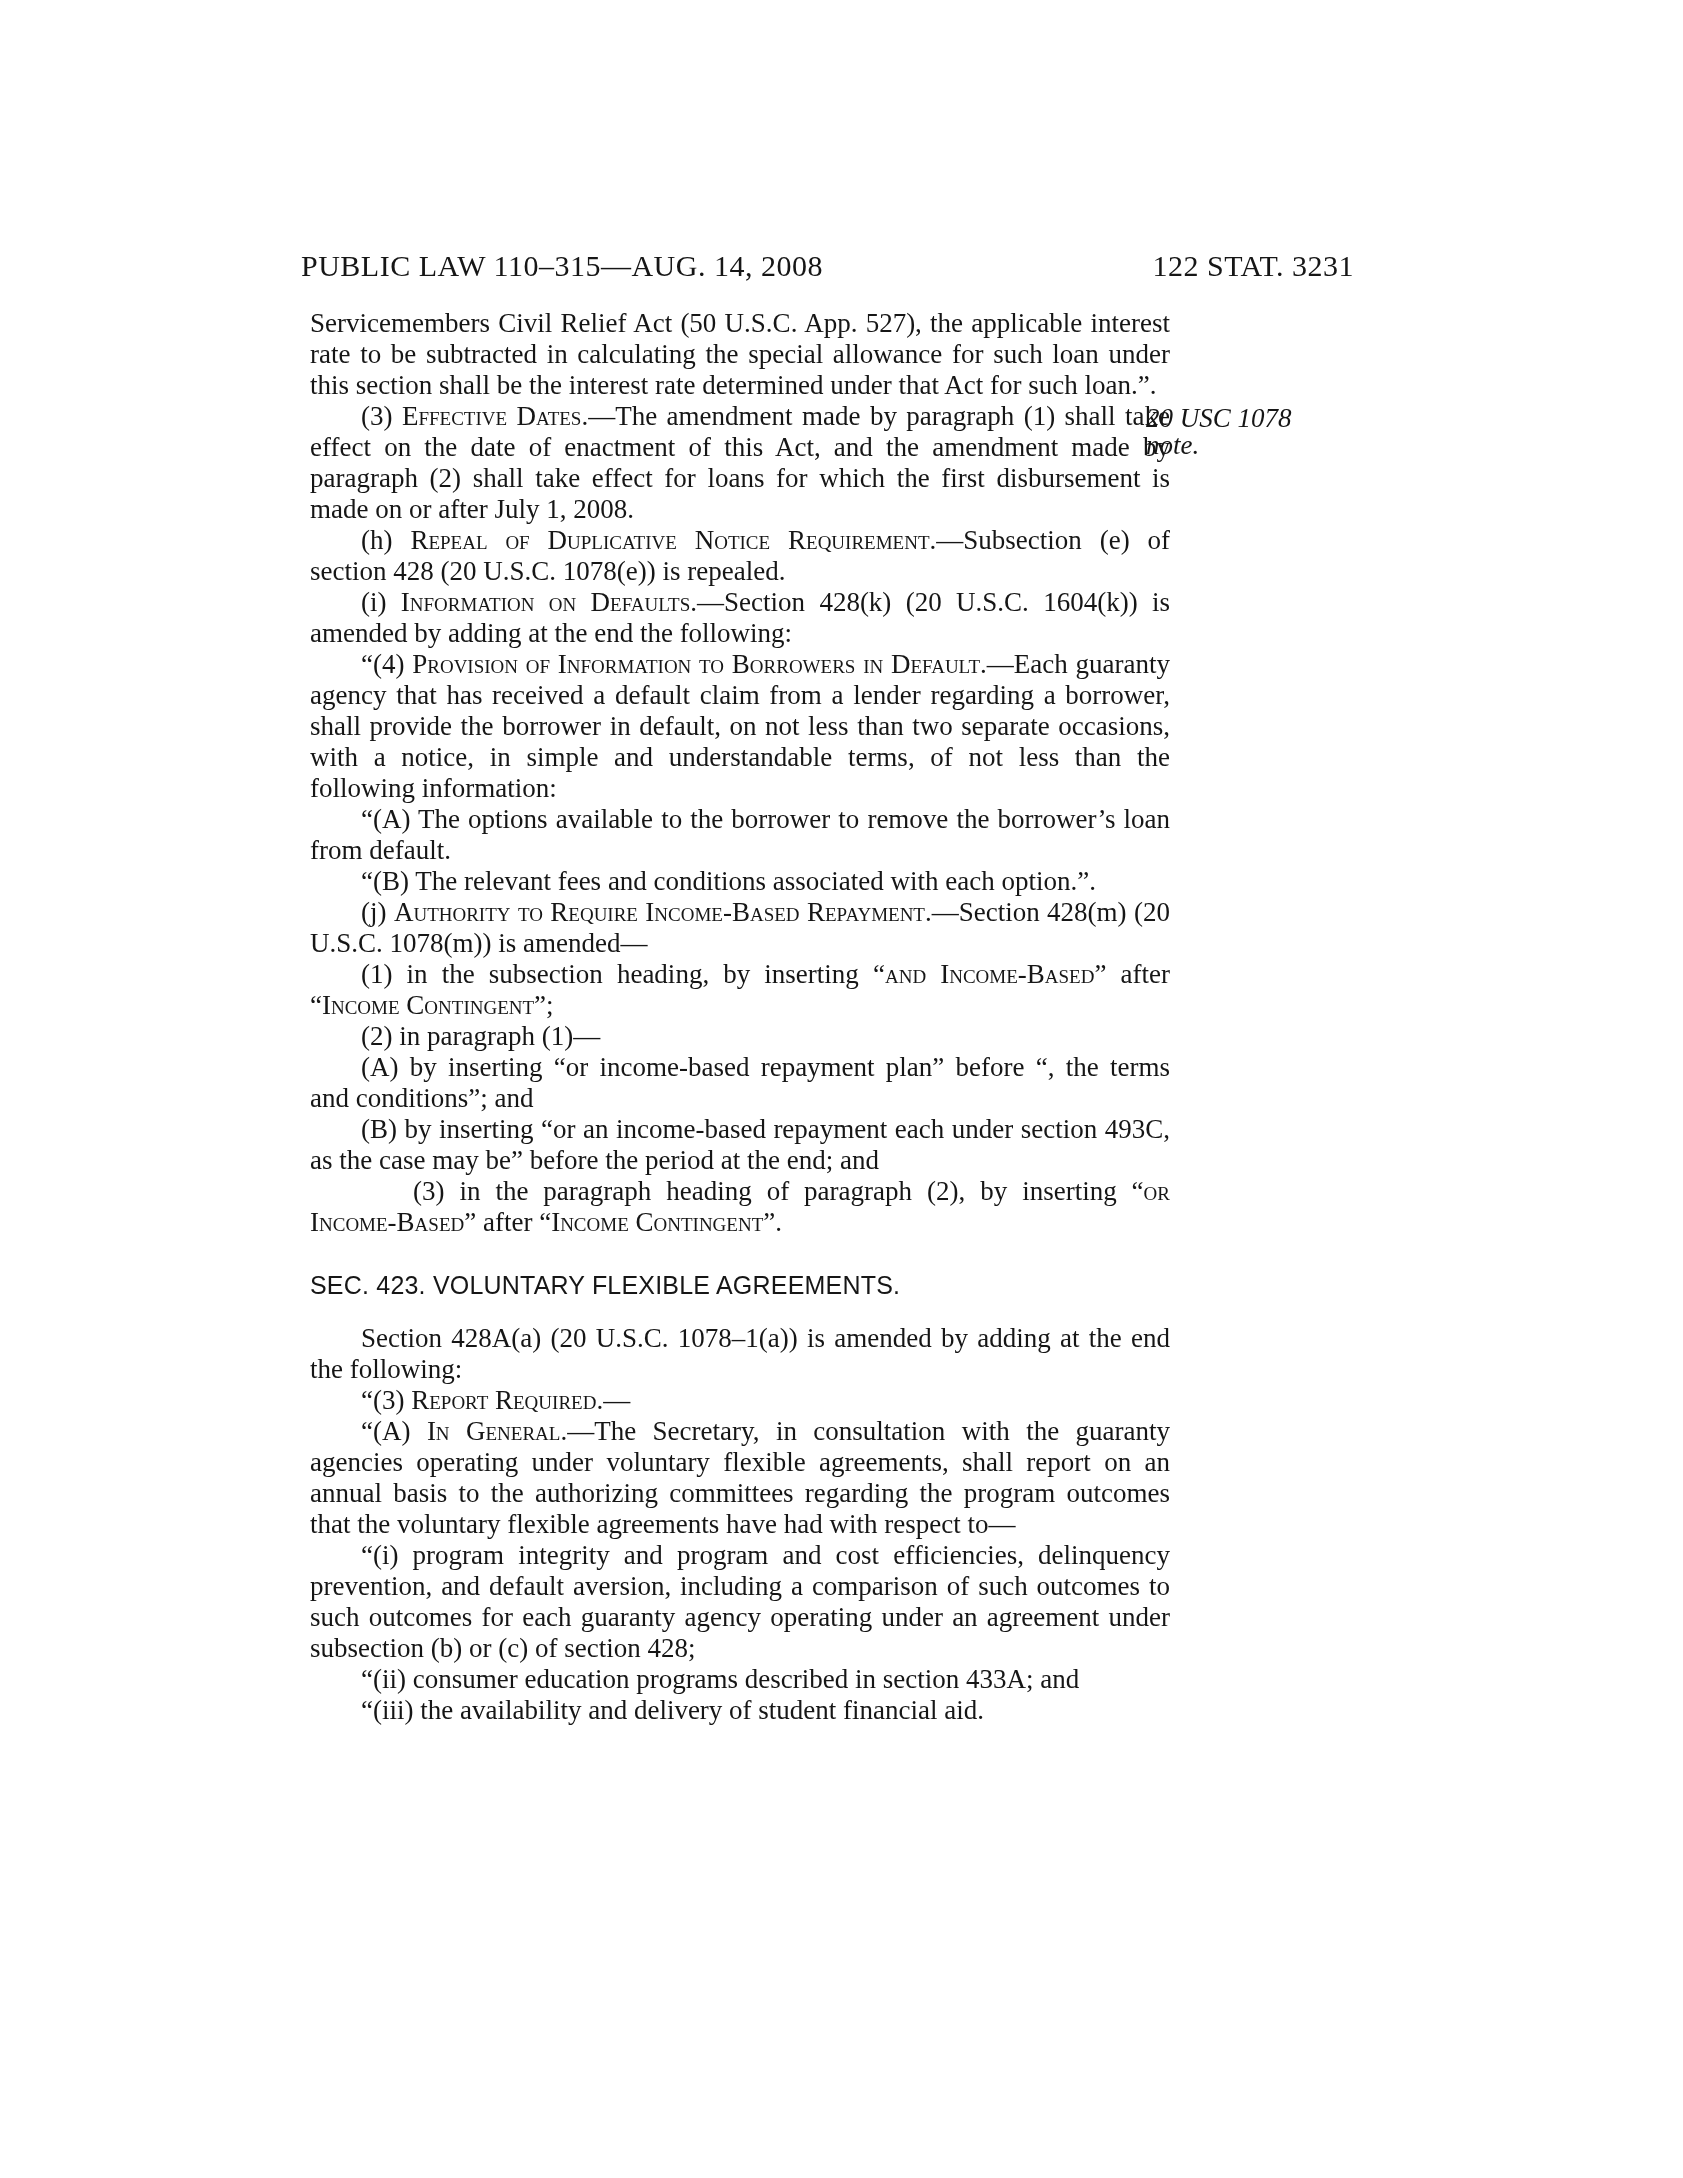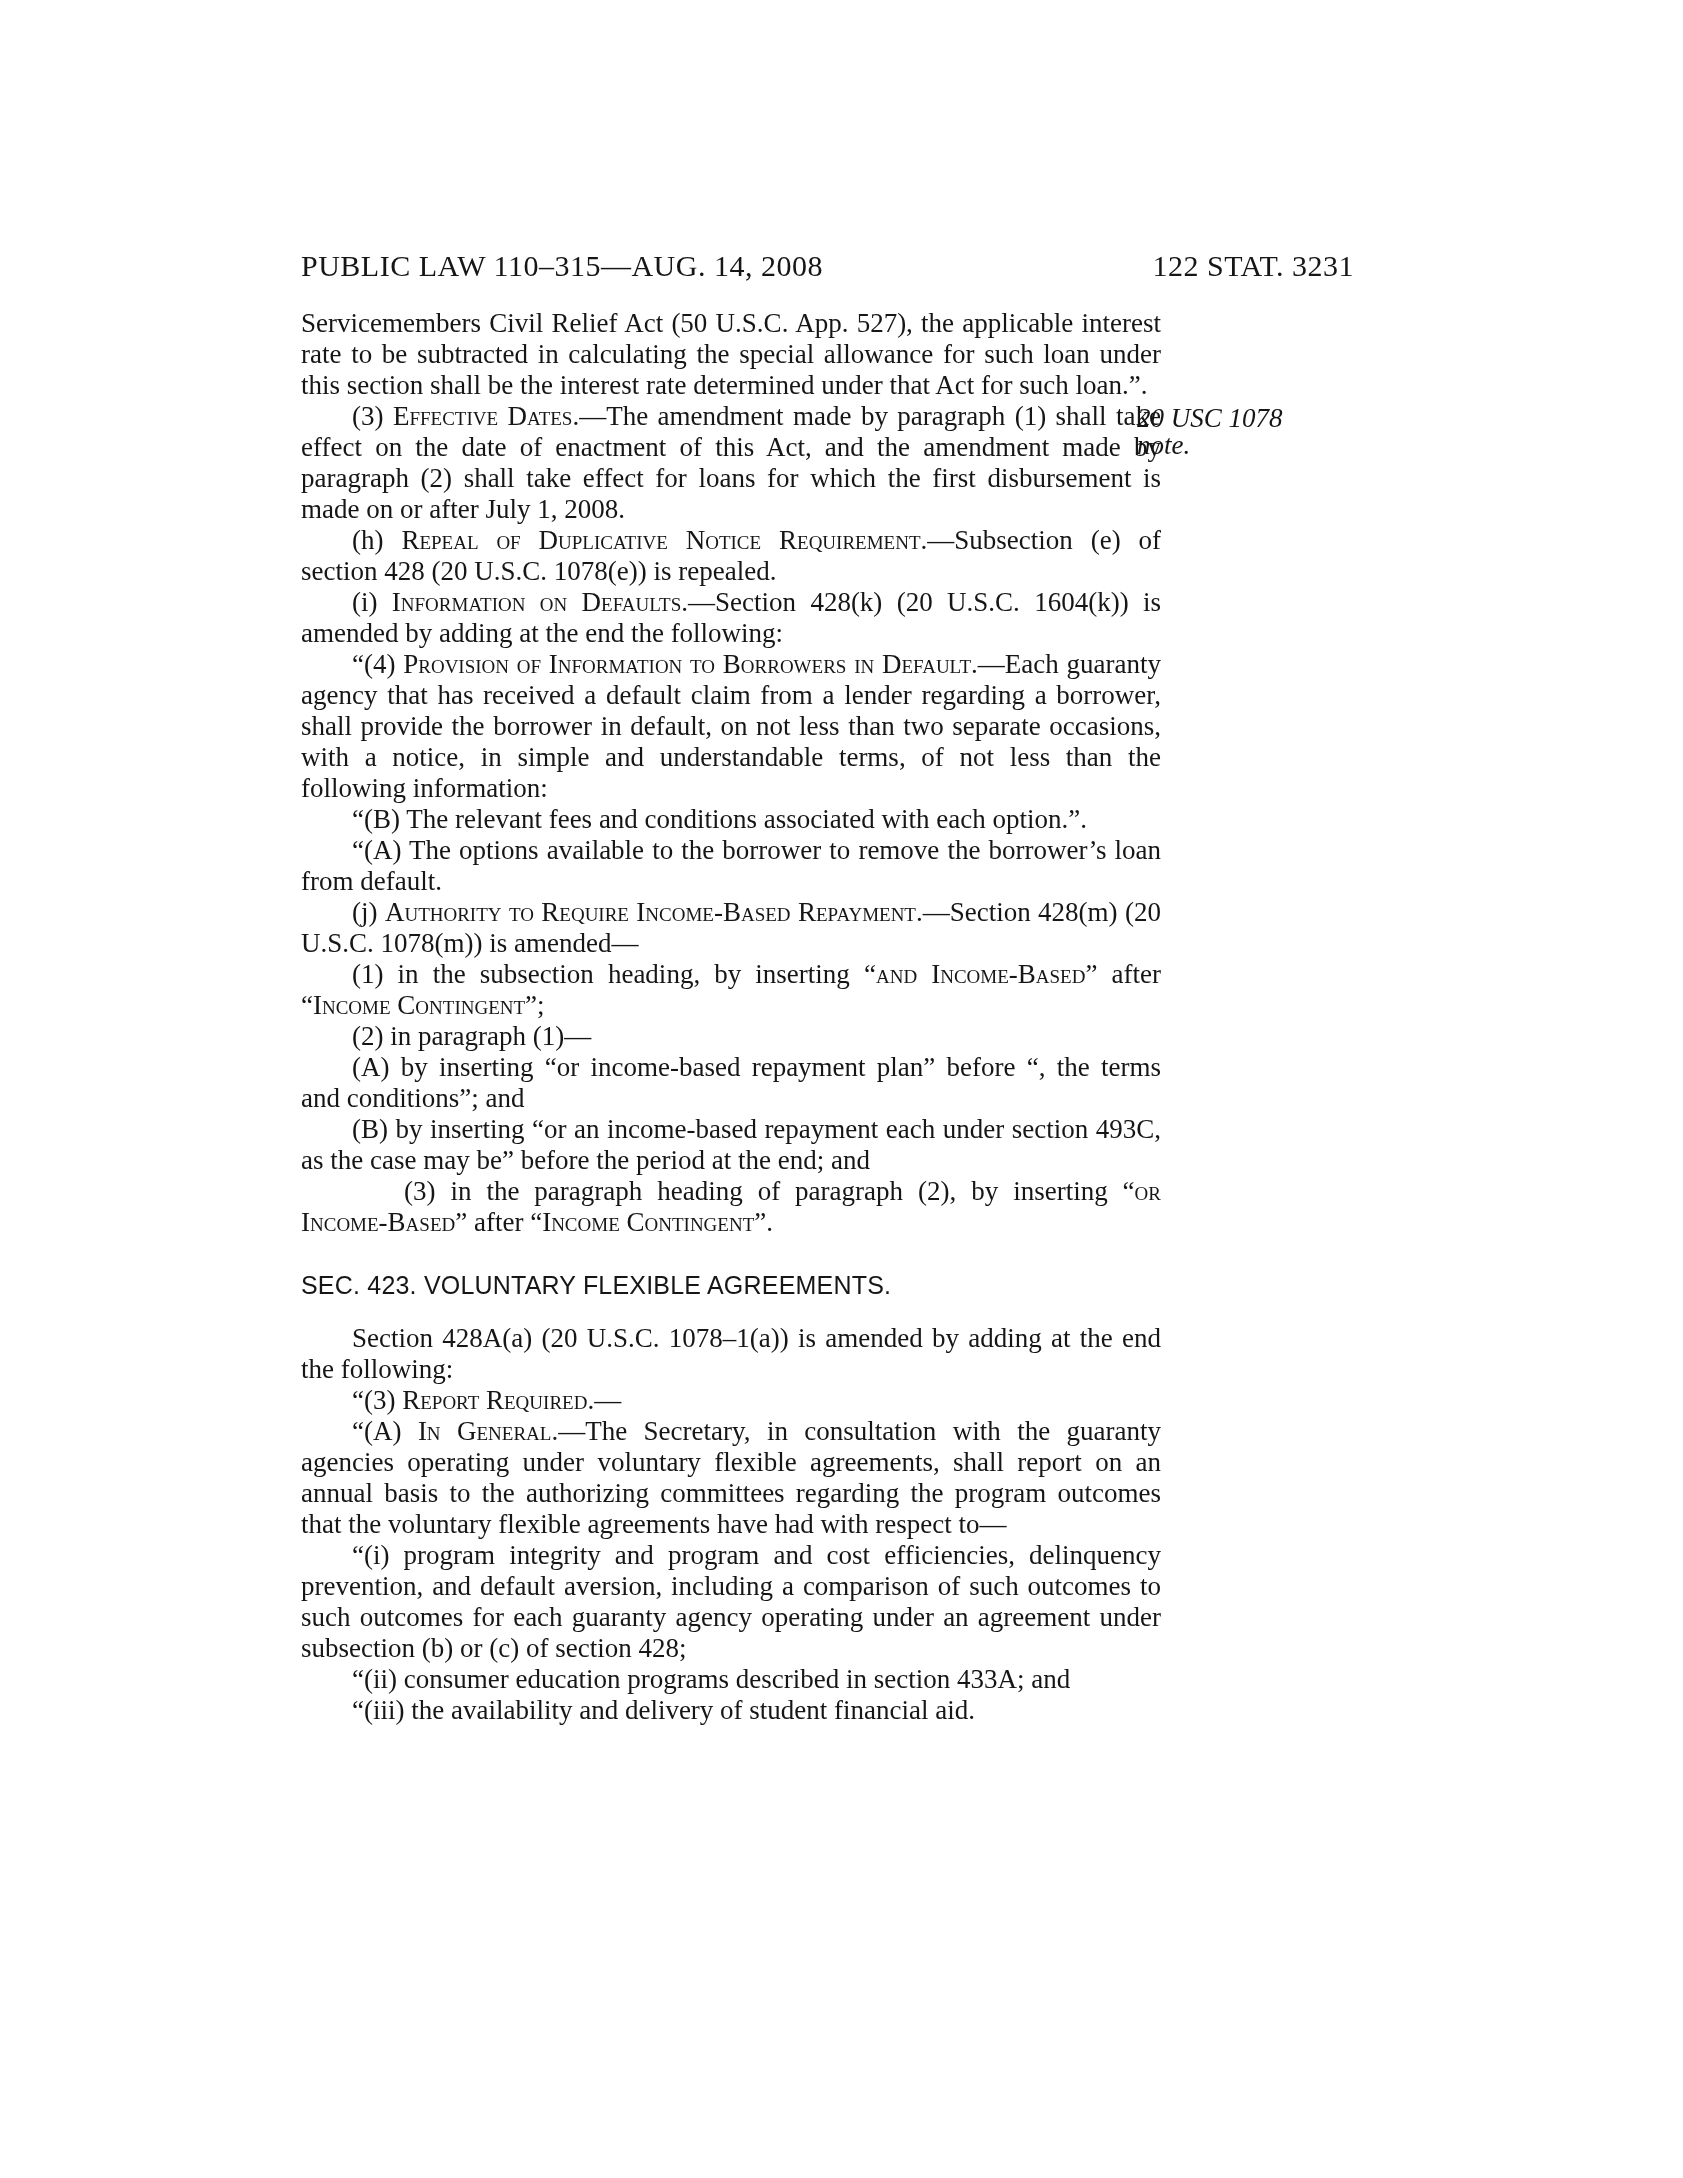--- a/index.html
+++ b/index.html
@@ -33,21 +33,21 @@
     width: 860px;
     text-align: left;
   }
   .stat-number {
     position: absolute;
     right: 0;
     top: 0;
   }
   .content {
     position: absolute;
-    left: 301px;
+    left: 310px;
     top: 308px;
     width: 860px;
     font-size: 27px;
     line-height: 31px;
     text-align: justify;
   }
   p.para {
     margin: 0;
     padding: 0;
   }
@@ -91,22 +91,22 @@
   </div>
   <div class="content">
       <p class="para i0f"><span>Servicemembers Civil Relief Act (50 U.S.C. App. 527), the applicable interest rate to be subtracted in calculating the special allowance for such loan under this section shall be the interest rate determined under that Act for such loan.”.</span></p>
       <p class="para i1 has-note"><span>(3) </span><span class="sc">Effective Dates</span><span>.—The amendment made by paragraph (1) shall take effect on the date of enactment of this Act, and the amendment made by paragraph (2) shall take effect for loans for which the first disbursement is made on or after July 1, 2008.</span><span class="margin-note">
           <span class="mn-line">20 USC 1078</span>
           <span class="mn-line">note.</span>
         </span></p>
       <p class="para i0"><span>(h) </span><span class="sc">Repeal of Duplicative Notice Requirement</span><span>.—Subsection (e) of section 428 (20 U.S.C. 1078(e)) is repealed.</span></p>
       <p class="para i0"><span>(i) </span><span class="sc">Information on Defaults</span><span>.—Section 428(k) (20 U.S.C. 1604(k)) is amended by adding at the end the following:</span></p>
       <p class="para i1"><span>“(4) </span><span class="sc">Provision of Information to Borrowers in Default</span><span>.—Each guaranty agency that has received a default claim from a lender regarding a borrower, shall provide the borrower in default, on not less than two separate occasions, with a notice, in simple and understandable terms, of not less than the following information:</span></p>
+      <p class="para i2"><span>“(A) The options available to the borrower to remove the borrower’s loan from default.</span></p>
       <p class="para i2"><span>“(B) The relevant fees and conditions associated with each option.”.</span></p>
-      <p class="para i2"><span>“(A) The options available to the borrower to remove the borrower’s loan from default.</span></p>
       <p class="para i0"><span>(j) </span><span class="sc">Authority to Require Income-Based Repayment</span><span>.—Section 428(m) (20 U.S.C. 1078(m)) is amended—</span></p>
       <p class="para i1"><span>(1) in the subsection heading, by inserting “</span><span class="sc">and Income-Based</span><span>” after “</span><span class="sc">Income Contingent</span><span>”;</span></p>
       <p class="para i1"><span>(2) in paragraph (1)—</span></p>
       <p class="para i2"><span>(A) by inserting “or income-based repayment plan” before “, the terms and conditions”; and</span></p>
       <p class="para i2"><span>(B) by inserting “or an income-based repayment each under section 493C, as the case may be” before the period at the end; and</span></p>
       <p class="para i0d"><span>(3) in the paragraph heading of paragraph (2), by inserting “</span><span class="sc">or Income-Based</span><span>” after “</span><span class="sc">Income Contingent</span><span>”.</span></p>
       <h2 class="sec-heading">SEC. 423. VOLUNTARY FLEXIBLE AGREEMENTS.</h2>
       <p class="para i0"><span>Section 428A(a) (20 U.S.C. 1078–1(a)) is amended by adding at the end the following:</span></p>
       <p class="para i1"><span>“(3) </span><span class="sc">Report Required</span><span>.—</span></p>
       <p class="para i2"><span>“(A) </span><span class="sc">In General</span><span>.—The Secretary, in consultation with the guaranty agencies operating under voluntary flexible agreements, shall report on an annual basis to the authorizing committees regarding the program outcomes that the voluntary flexible agreements have had with respect to—</span></p>

